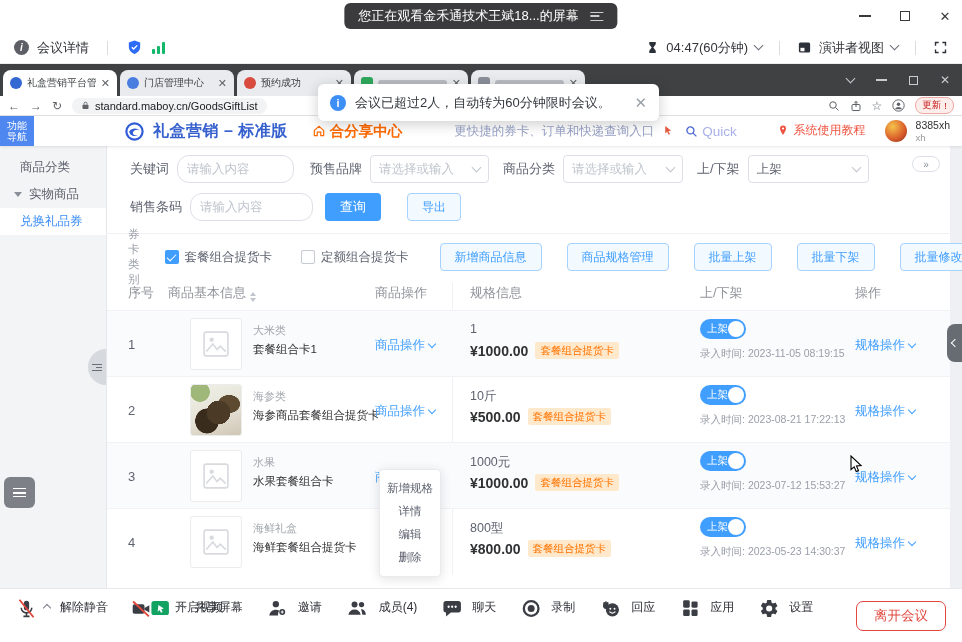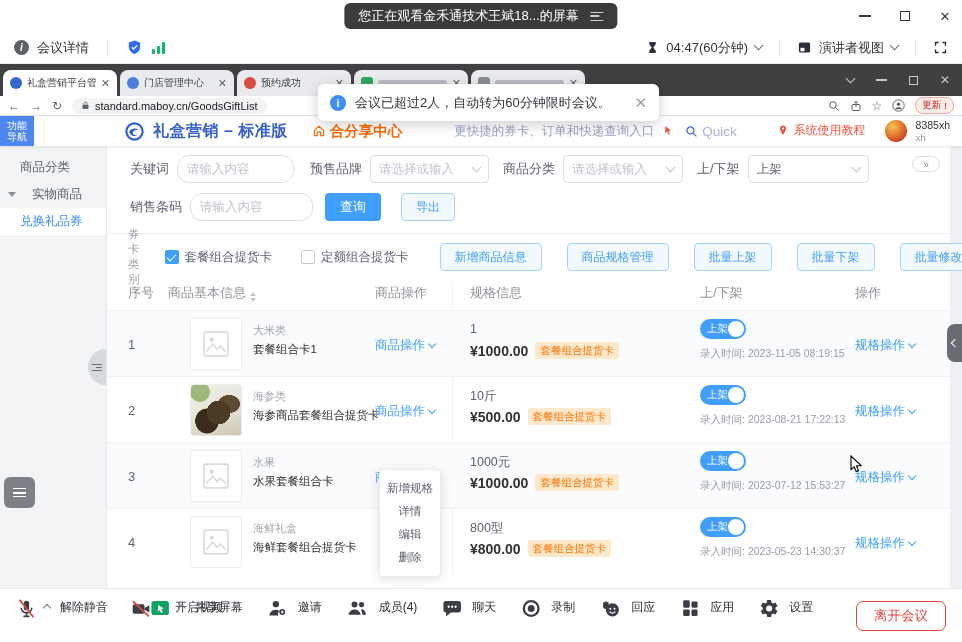--- a/index.html
+++ b/index.html
@@ -54,21 +54,21 @@
   .tutorial{font-size:12px;color:#ee5442;white-space:nowrap}
   .avatar{width:22px;height:22px;border-radius:50%;background:radial-gradient(circle at 35% 30%,#f6c24a,#d95b2b 60%,#7d2d12)}
   .uname{font-size:10.5px;color:#333;line-height:1.2}
   .usub{font-size:9.5px;color:#999;line-height:1.2}
 
   
   .appbody{position:absolute;top:146px;left:0;width:962px;height:442px;background:#eef0f4}
   .sidebar{position:absolute;left:0;top:0;width:107px;height:442px;background:#f3f4f6;border-right:1px solid #e5e7ea}
   .sb-title{height:30px;margin-top:4px;display:flex;align-items:center;padding-left:12px;background:#e1e2e6;font-size:13px;font-weight:bold;color:#23262d}
   .sb-item{height:27px;display:flex;align-items:center;padding-left:20px;font-size:12.5px;color:#5a5f6a}
-  .sb-item.caret{padding-left:8px;gap:16px}
+  .sb-item.caret{padding-left:14px;gap:7px}
   .sb-item.active{background:#fff;color:#3e8ef7}
   .tri-down{width:0;height:0;border-left:4px solid transparent;border-right:4px solid transparent;border-top:5px solid #8a8f99}
   .sb-handle{position:absolute;right:0;top:203px;width:18px;height:36px;background:#d6d9de;border-radius:18px 0 0 18px;display:flex;align-items:center;justify-content:center}
   .hnd-lines{width:10px;height:7px;border-top:1.5px solid #6a6e76;border-bottom:1.5px solid #6a6e76;position:relative}
   .hnd-lines::after{content:"";position:absolute;right:0;top:2.2px;width:6px;height:1.5px;background:#6a6e76}
 
   .main{position:absolute;left:107px;top:0;width:843px;height:442px;background:#fff}
   .frow{display:flex;align-items:center;height:28px;margin-left:23px}
   .frow1{margin-top:9px}
   .frow2{margin-top:10px}
@@ -356,21 +356,21 @@
         <div class="sel" style="width:121px">
             <span class="val">上架</span>
             <span class="chev down" style="border-color:#c0c4cc"></span>
           </div>
       </div>
 
       <div class="frow frow2">
         <span class="flabel">销售条码</span>
         <input class="tin" style="width: 123px;" placeholder="请输入内容">
         <button class="btn-pri" style="margin-left:12px">查询</button>
-        <button class="btn-plain" style="margin-left:20px">导出</button>
+        <button class="btn-plain" style="margin-left:26px">导出</button>
       </div>
 
       <div class="fdivider"></div>
 
       <div class="tbar">
         <span class="tbar-label">券卡类别</span>
         <div class="chk">
             <span class="box on"></span>
             <span>套餐组合提货卡</span>
           </div>

